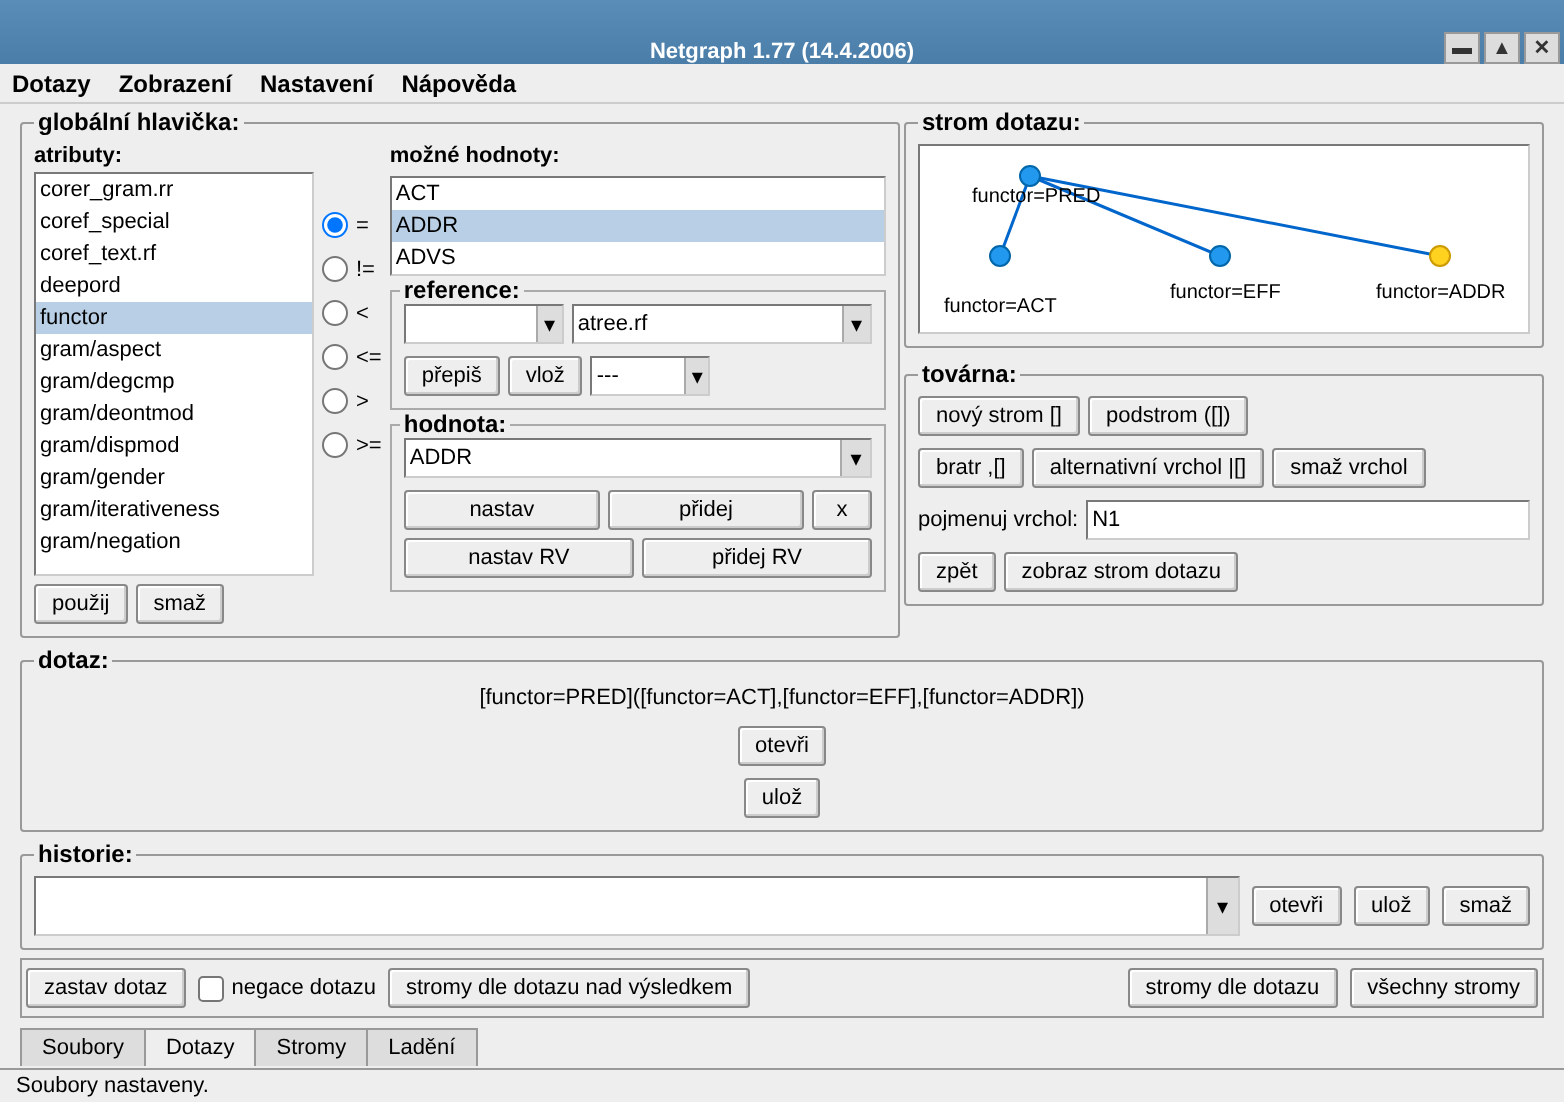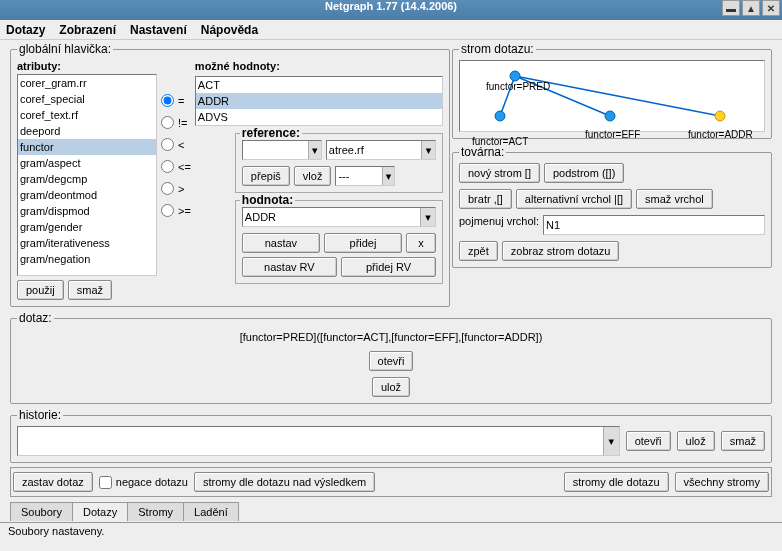--- a/index.html
+++ b/index.html
@@ -1,49 +1,49 @@
 <!DOCTYPE html>
 <html><head>
 <meta charset="utf-8">
 <style>
   * { box-sizing: border-box; margin: 0; padding: 0; font-family: "Lucida Sans", Arial, sans-serif; font-size: 11px; }
   body { background: #eeeeee; width: 782px; height: 551px; overflow: hidden; }
-  .titlebar { height: 20px; background: linear-gradient(to bottom, #5a8db8, #4a7da8); color: #fff; display: flex; align-items: flex-start; font-weight: bold; position: relative; }
+  .titlebar { height: 32px; background: linear-gradient(to bottom, #5a8db8, #4a7da8); color: #fff; display: flex; align-items: flex-end; font-weight: bold; position: relative; }
   .titlebar .spacer { flex: 1; }
   .titlebar .title { position: absolute; left: 50%; transform: translateX(-50%); }
   .winbtns { display: flex; margin-right: 2px; gap: 2px; }
   .winbtn { width: 18px; height: 16px; background: #ddd; border: 1px solid #999; color: #333; display: flex; align-items: center; justify-content: center; font-size: 10px; cursor: pointer; }
   .menubar { height: 20px; background: #eeeeee; display: flex; align-items: center; padding: 0 6px; gap: 14px; border-bottom: 1px solid #ccc; }
   .menubar span { cursor: pointer; font-weight: bold; font-size: 12px; }
   .content { padding: 2px 10px 2px 10px; }
   fieldset { border: 1px solid #999; border-radius: 2px; margin-bottom: 4px; padding: 4px 6px 6px 6px; }
-  fieldset > legend { font-weight: normal; padding: 0 2px; font-size: 12px; }
+  fieldset > legend { font-weight: bold; padding: 0 2px; font-size: 12px; }
   .row1 { display: flex; gap: 2px; align-items: stretch; }
   .globalh { width: 440px; }
   .gh-inner { display: flex; gap: 4px; align-items: flex-start; }
   .attrbox { width: 140px; }
   .listbox { height: 202px; border: 1px inset #ccc; background: #fff; overflow-y: scroll; overflow-x: hidden; }
   .listbox .item { padding: 0px 2px; white-space: nowrap; cursor: pointer; height: 16px; display:flex; align-items:center; }
   .listbox .item.sel { background: #b8cfe5; }
   .btnrow { display: flex; gap: 4px; margin-top: 4px; }
   .btn { background: #eeeeee; border: 1px solid #888; border-radius: 2px; padding: 3px 8px; cursor: pointer; text-align: center; box-shadow: inset -1px -1px 0 #ccc, inset 1px 1px 0 #fff; }
   .radios { display: flex; flex-direction: column; gap: 9px; padding-top: 34px; }
   .radios label { display: flex; align-items: center; gap: 4px; cursor: pointer; }
   .radios input { margin: 0; }
   .valcol { flex: 1; display: flex; flex-direction: column; gap: 4px; }
   .vlist { height: 50px; }
-  .minifield { border: 1px solid #aaa; padding: 4px 6px 6px 6px; position: relative; margin-top: 3px; margin-left: 40px;}
+  .minifield { border: 1px solid #aaa; padding: 4px 6px 6px 6px; position: relative; margin-top: 3px;}
   .minifield .lab { font-weight: bold; position: absolute; top: -8px; left: 4px; background: #eeeeee; padding: 0 2px; font-size: 12px; }
   .combo { display: inline-flex; border: 1px inset #ccc; background: #fff; height: 20px; align-items: center; }
   .combo input { border: none; outline: none; padding: 0 2px; height: 18px; width: 100%; background: transparent; }
   .combo .arrow { width: 16px; height: 18px; background: #ddd; border-left: 1px solid #aaa; display: flex; align-items: center; justify-content: center; cursor: pointer; }
   .hrow { display: flex; gap: 4px; }
   .stromd { flex: 1; }
-  .tree-canvas { background: #fff; height: 72px; position: relative; border: 1px inset #ccc; }
-  .tovarna .trow { display: flex; gap: 4px; margin-bottom: 6px; flex-wrap: nowrap; }
+  .tree-canvas { background: #fff; height: 95px; position: relative; border: 1px inset #ccc; }
+  .tovarna .trow { display: flex; gap: 4px; margin-bottom: 6px; align-items: center; flex-wrap: nowrap; }
   .tovarna .lbl { font-weight: normal; }
   .tovarna input.txt { border: 1px inset #ccc; padding: 2px; height: 20px; flex: 1; background: #fff; }
   .dotaz-inner { display: flex; align-items: center; gap: 6px; flex-direction: column; }
   .dotaz-txt { flex: 1; padding: 2px 2px; }
   .hist-inner { display: flex; gap: 6px; align-items: center; }
   .hist-combo { flex: 1; height: 30px; }
   .bottom-bar { display: flex; gap: 6px; padding: 4px 2px; align-items: center; border: 1px solid #999; margin: 0 0 4px 0; }
   .chk { display: flex; align-items: flex-start; gap: 4px; }
   .tabs { display: flex; margin: 0 0 0 0; }
   .tab { border: 1px solid #999; background: #dddddd; padding: 3px 10px; margin-right: -1px; cursor: pointer; border-bottom: none; position: relative; top: 1px; }

